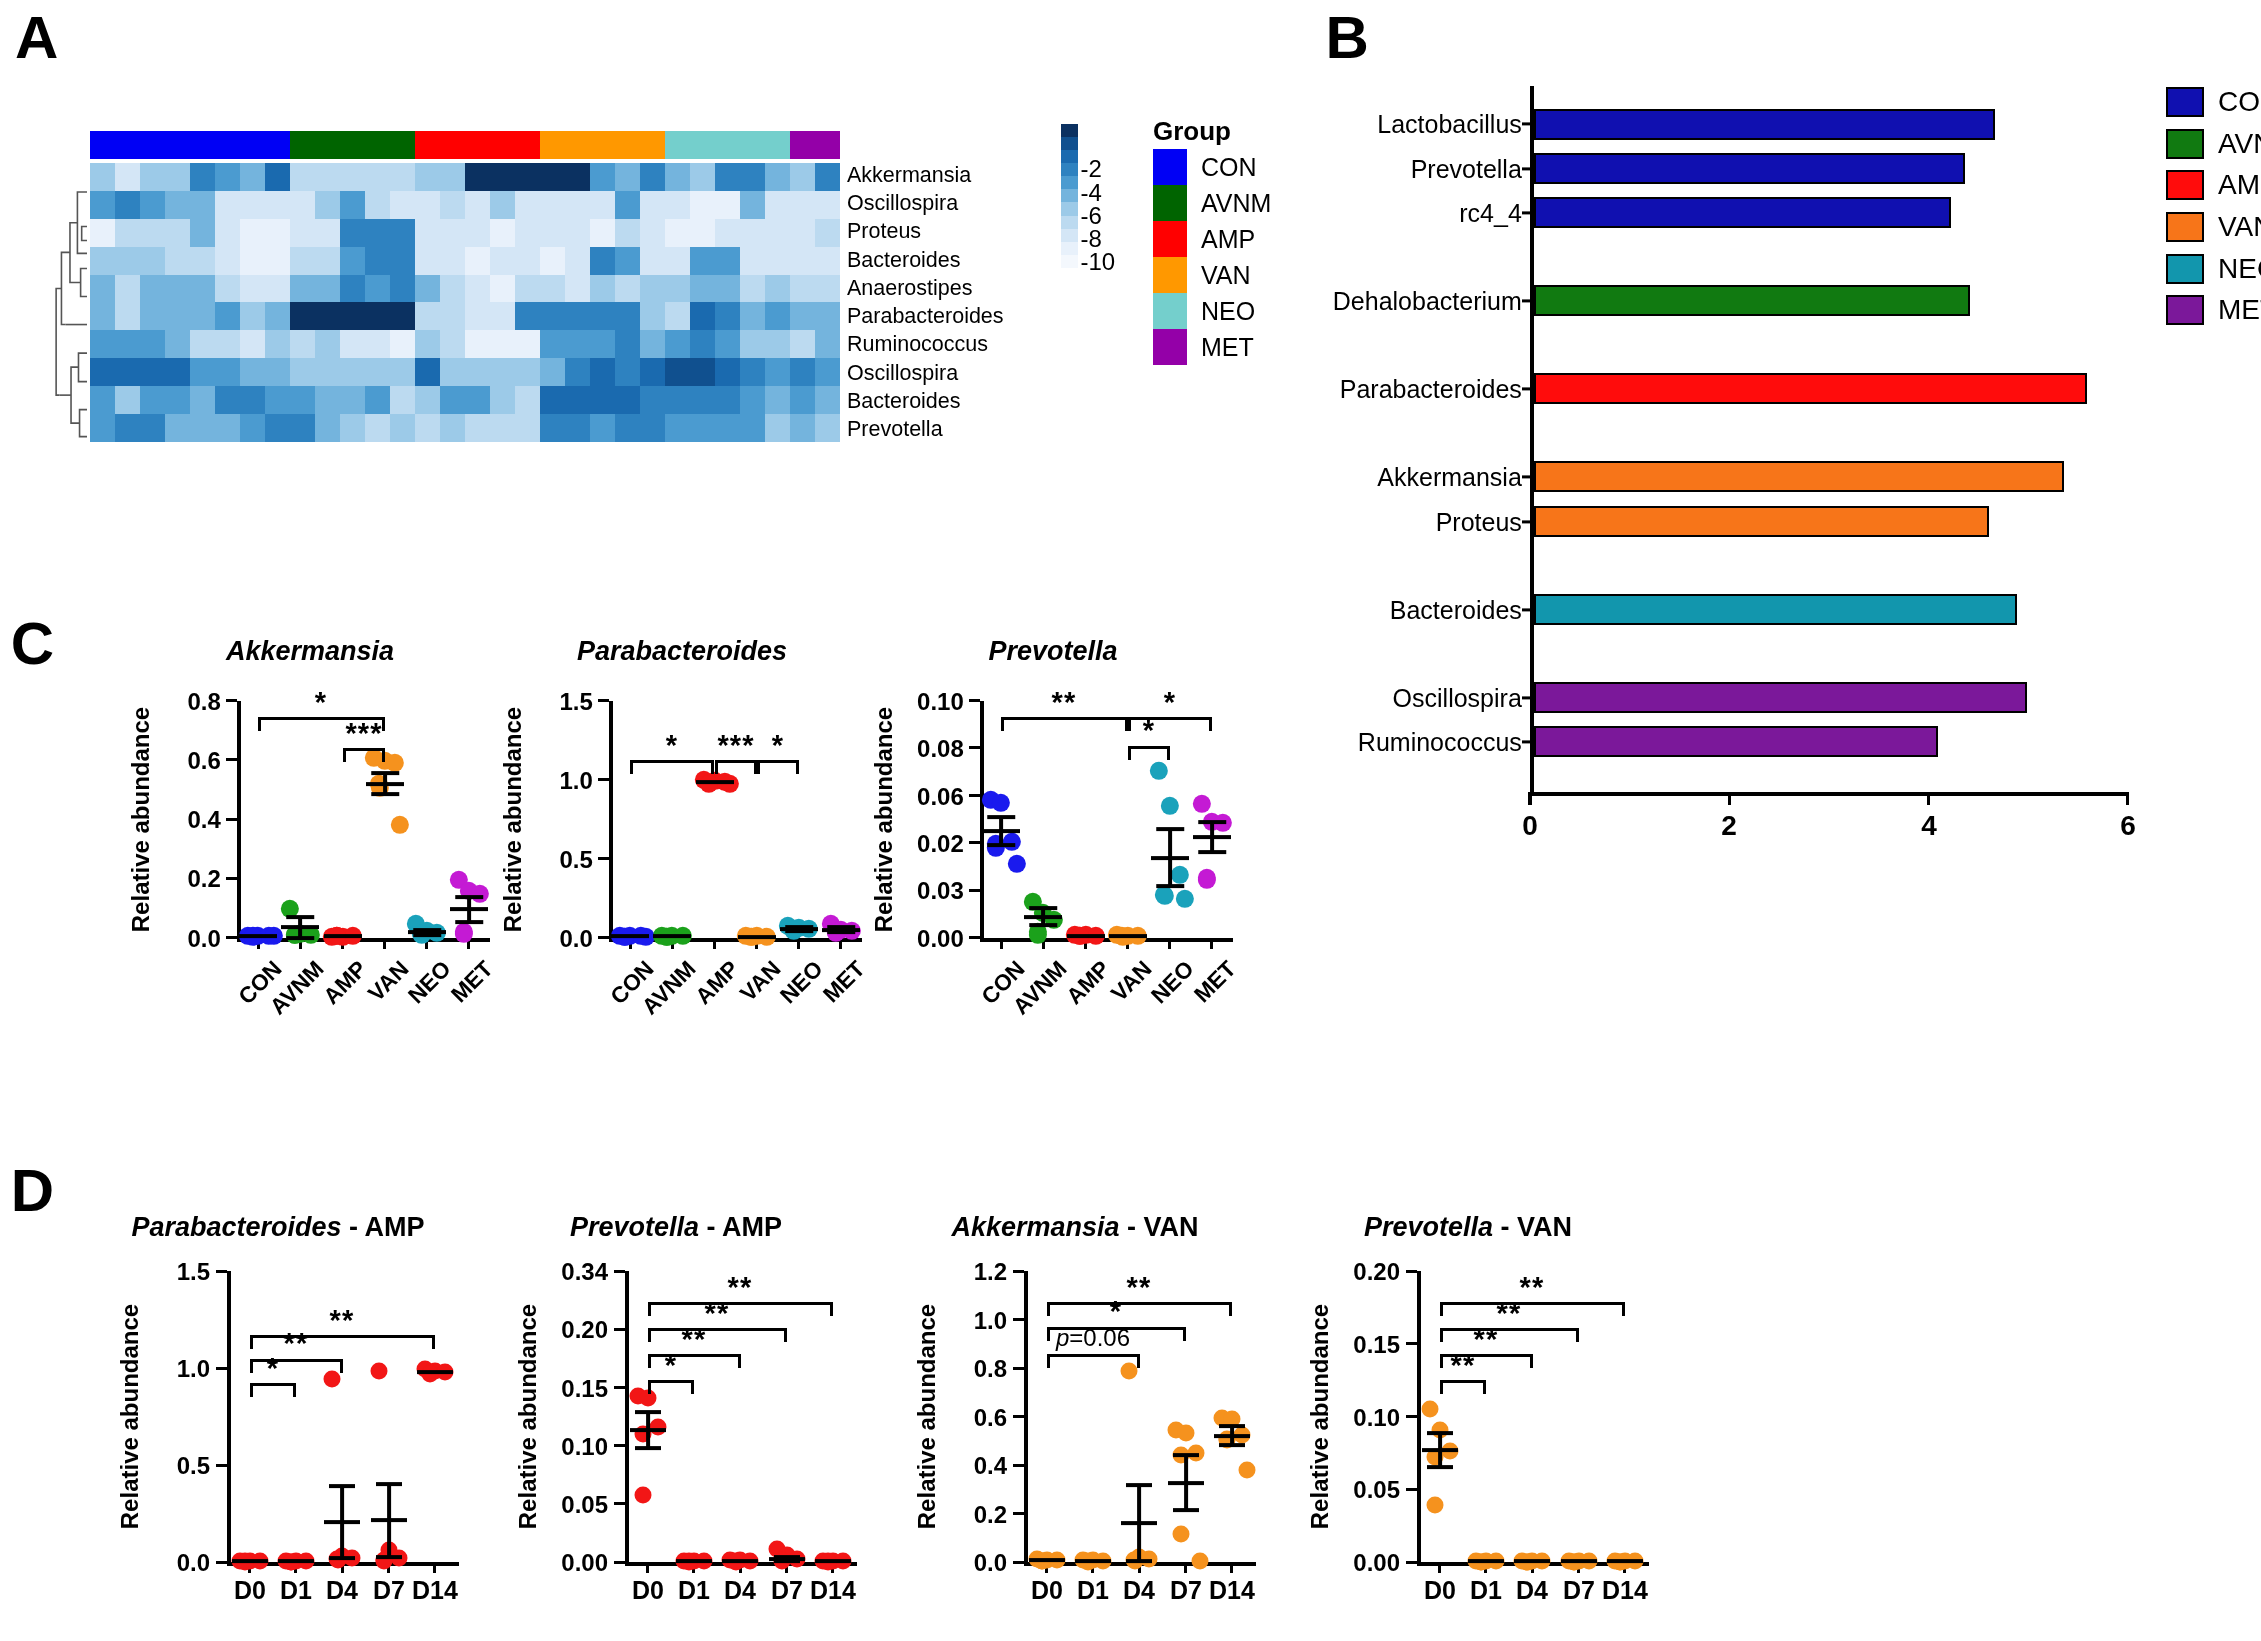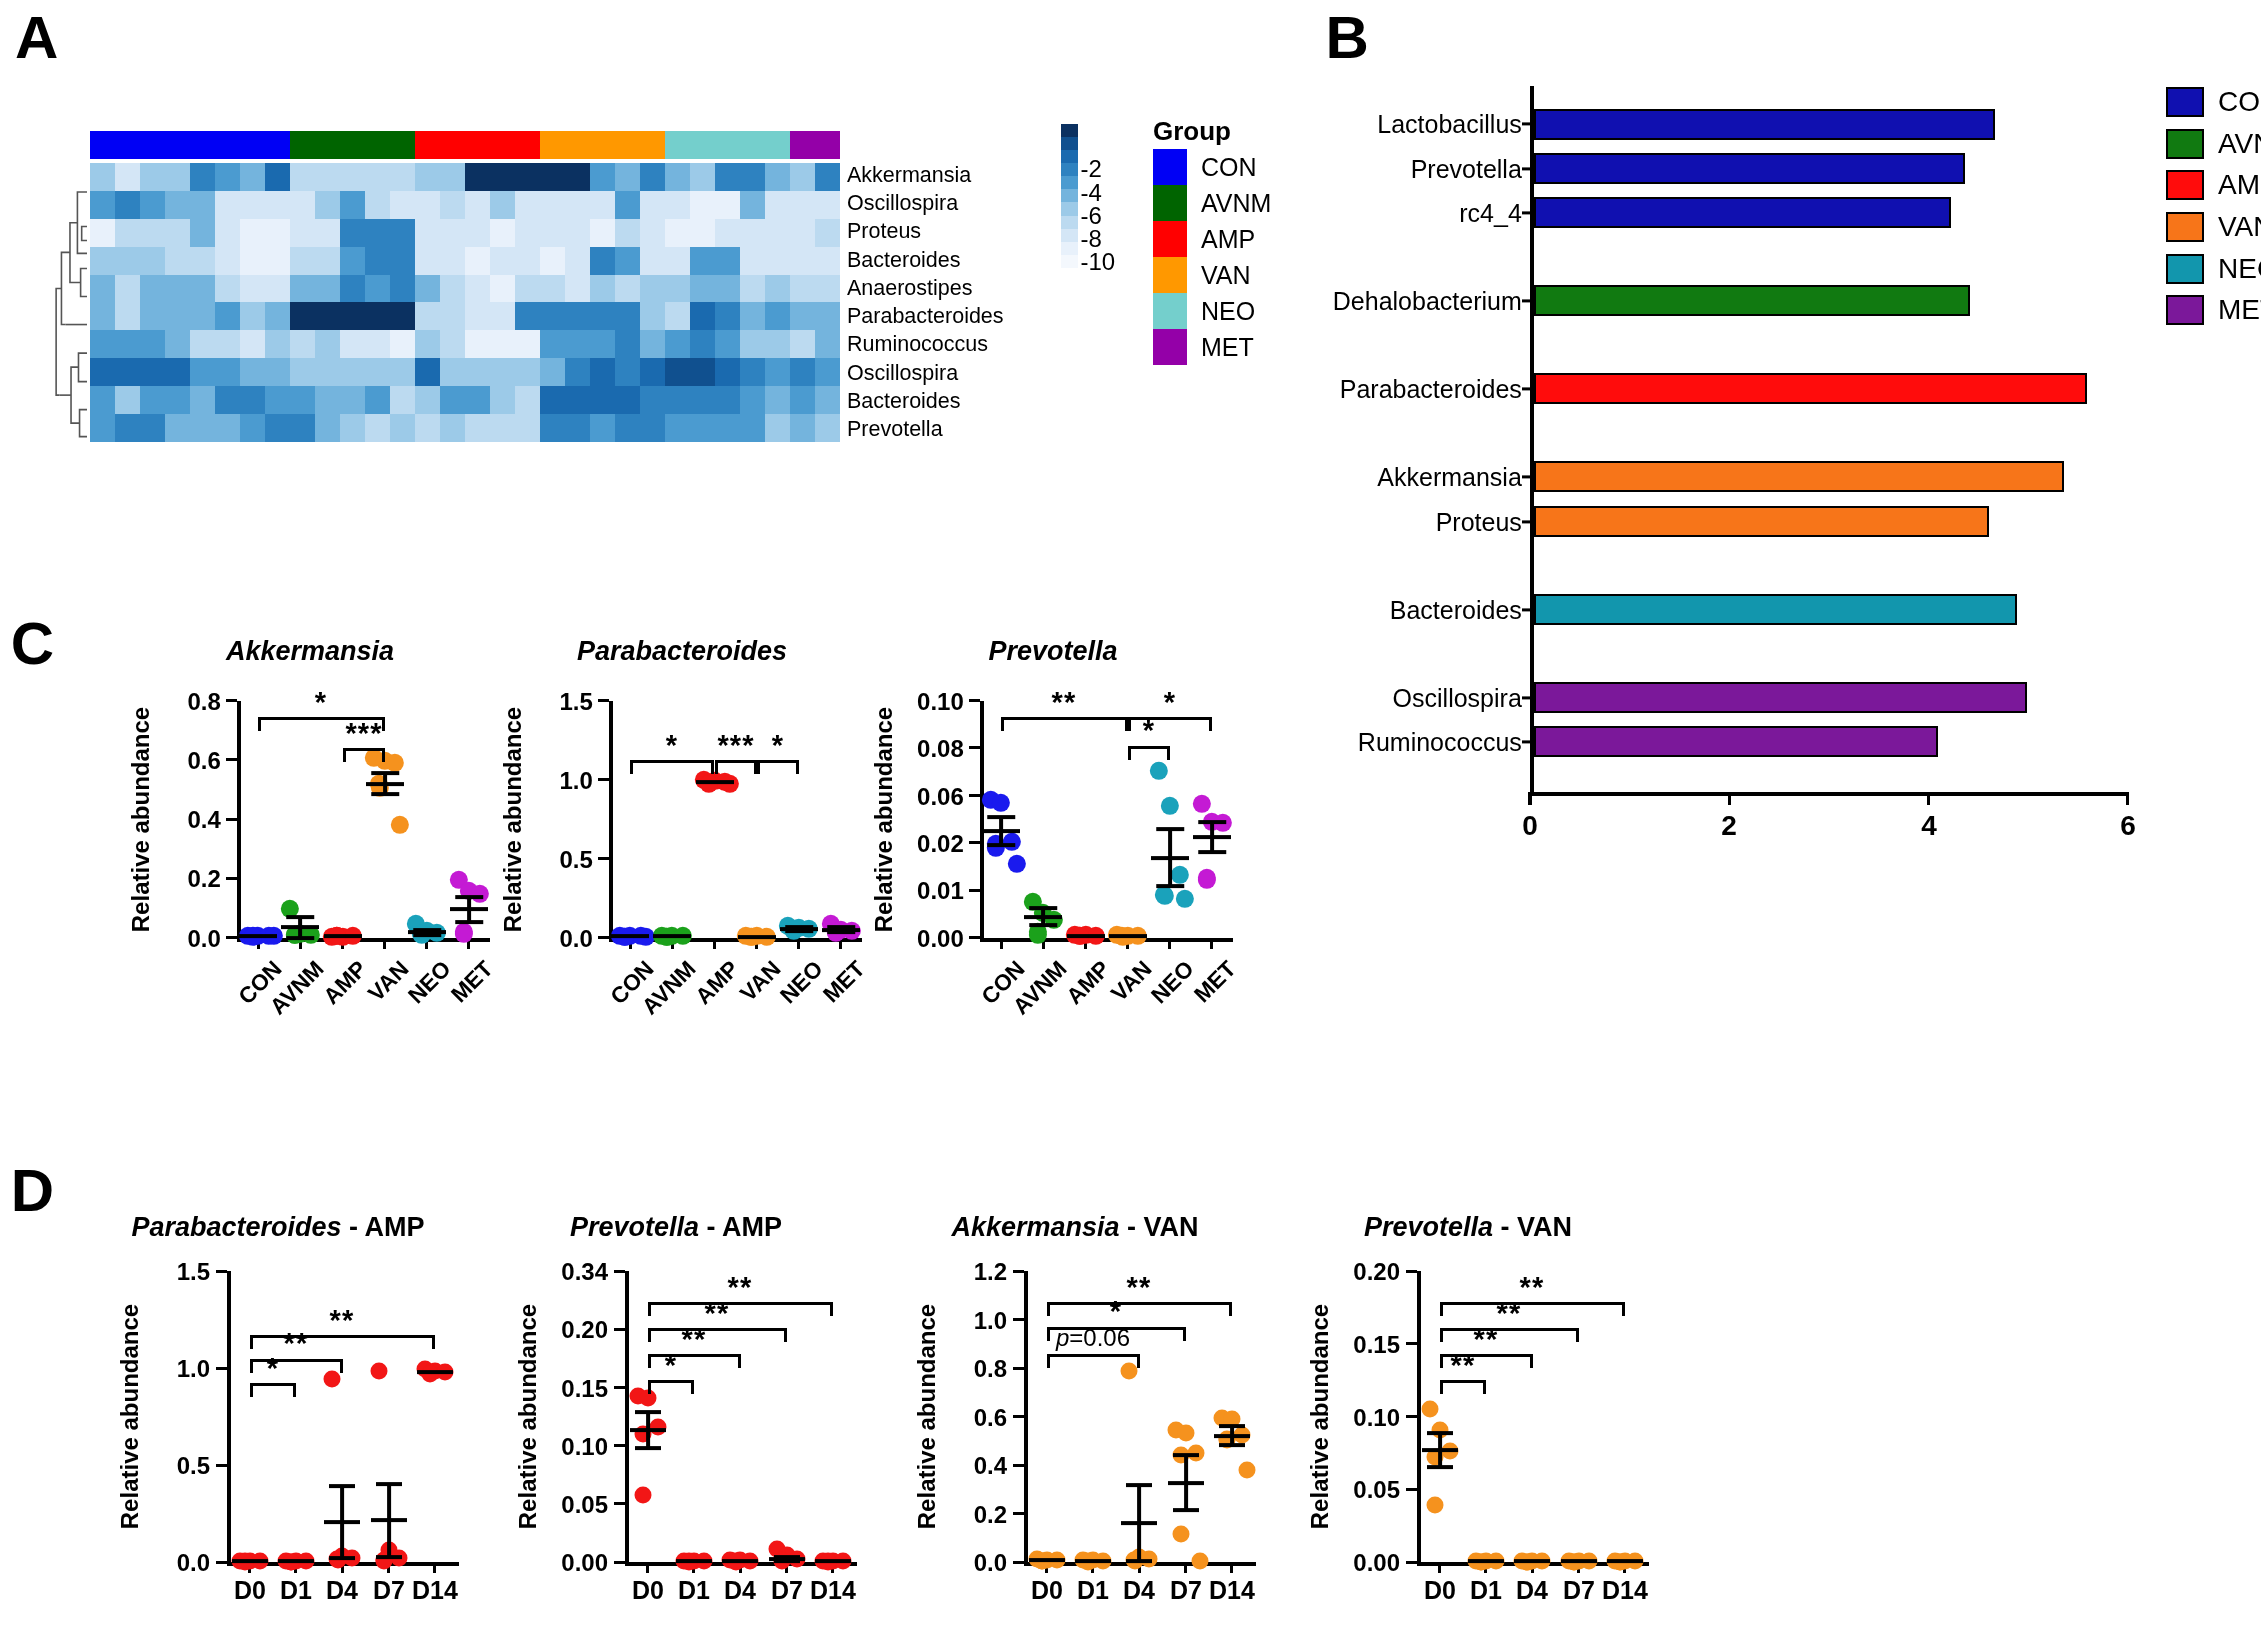--- a/index.html
+++ b/index.html
@@ -762,21 +762,21 @@
       <div class="sig-star" style="left: 309px; top: 93px;">*</div>
     </div>
     <div class="scatter" style="left: 840px; top: 636px; width: 426px; height: 431px;">
       <div class="sc-title" style="top: 0px;"><i>Prevotella</i></div>
       <div class="sc-ylabel" style="left: 30px; top: 302px; width: 237px; text-align: center;">Relative abundance</div>
       <div class="sc-axis-v" style="left: 140px; top: 65px; height: 237px;"></div>
       <div class="sc-axis-h" style="left: 140px; top: 302px; width: 253px;"></div>
       <div class="sc-ytick" style="left: 129px; top: 300px;"></div>
       <div class="sc-ytlabel" style="left: 10.8px; top: 289px; width: 113px;">0.00</div>
       <div class="sc-ytick" style="left: 129px; top: 253px;"></div>
-      <div class="sc-ytlabel" style="left: 10.8px; top: 241px; width: 113px;">0.01</div>
+      <div class="sc-ytlabel" style="left: 10.8px; top: 241px; width: 113px;">0.03</div>
       <div class="sc-ytick" style="left: 129px; top: 205px;"></div>
       <div class="sc-ytlabel" style="left: 10.8px; top: 194px; width: 113px;">0.02</div>
       <div class="sc-ytick" style="left: 129px; top: 158px;"></div>
       <div class="sc-ytlabel" style="left: 10.8px; top: 147px; width: 113px;">0.06</div>
       <div class="sc-ytick" style="left: 129px; top: 110px;"></div>
       <div class="sc-ytlabel" style="left: 10.8px; top: 99px; width: 113px;">0.08</div>
       <div class="sc-ytick" style="left: 129px; top: 63px;"></div>
       <div class="sc-ytlabel" style="left: 10.8px; top: 52px; width: 113px;">0.10</div>
       <div class="sc-xtick" style="left: 160px; top: 302px;"></div>
       <div class="sc-xlabel-rot" style="left: 64px; top: 320px; width: 108px;">CON</div>

